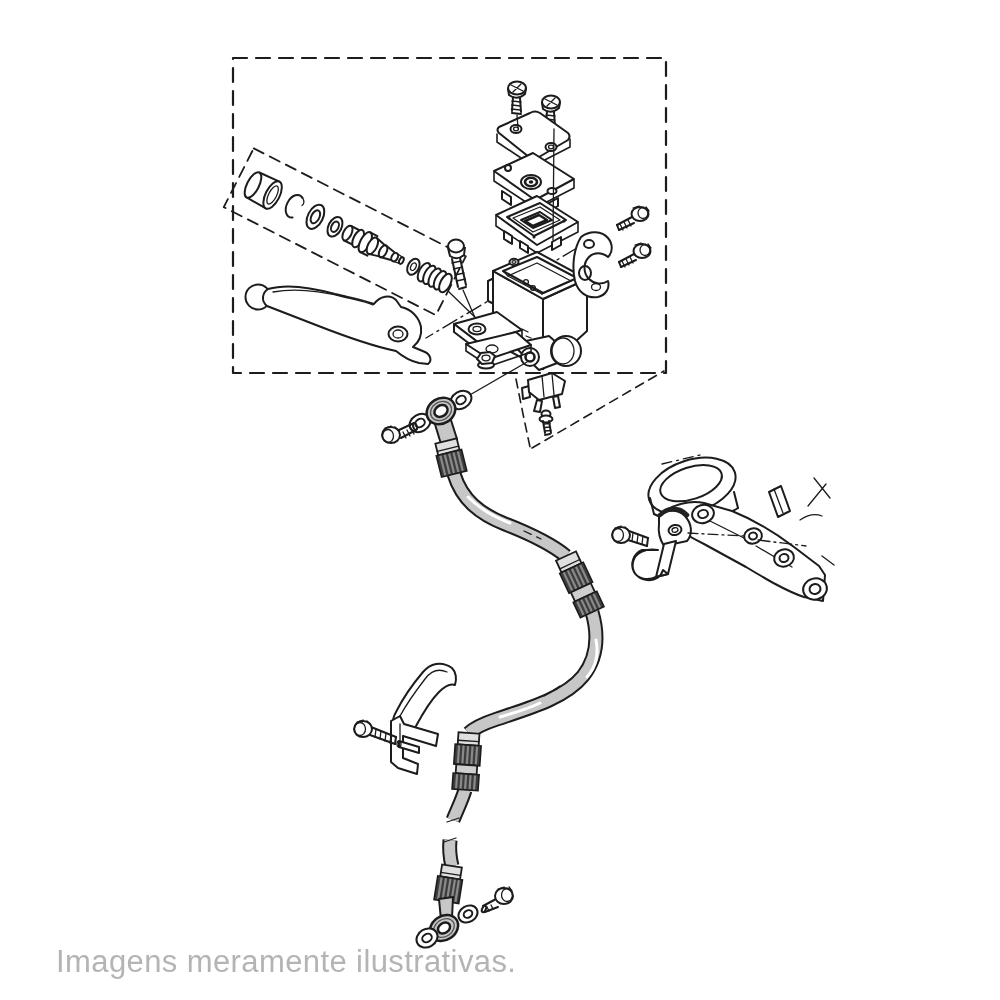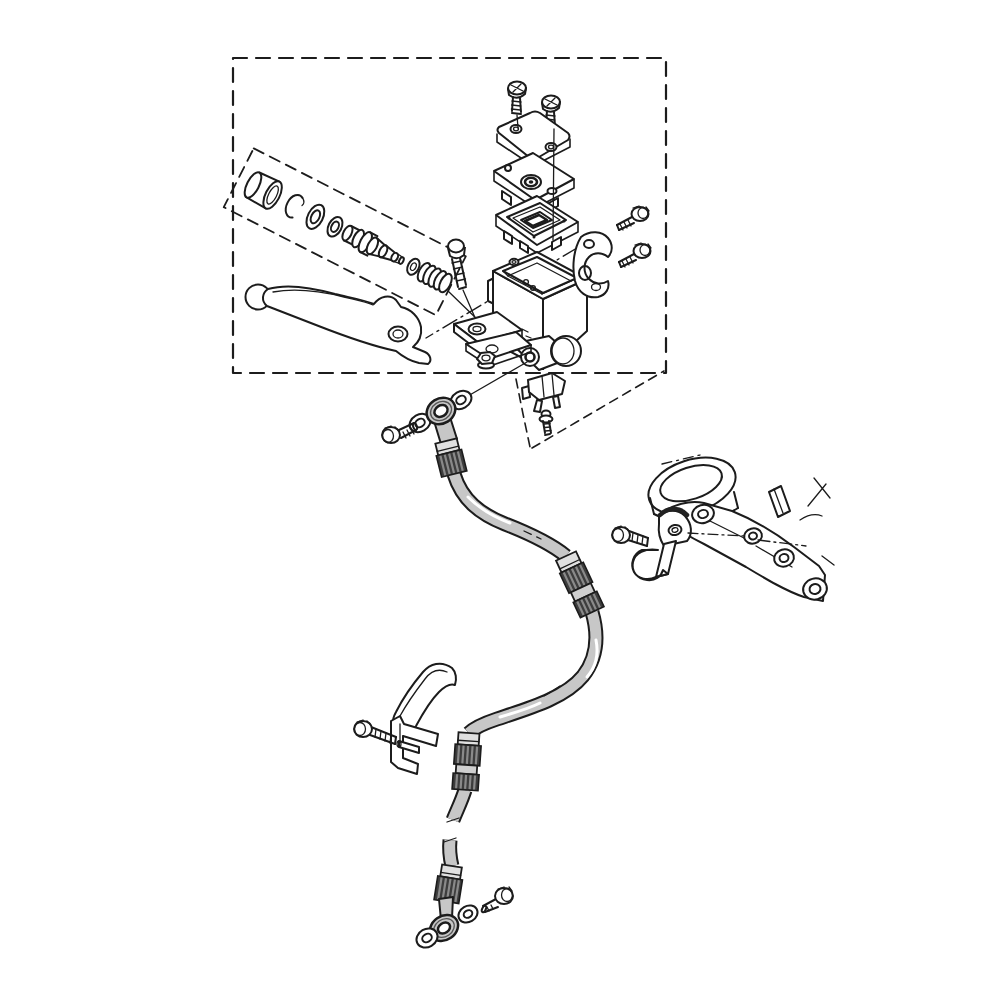--- a/index.html
+++ b/index.html
@@ -433,14 +433,15 @@
     <path class="ln" d="M629 531 L648 538 M628 540 L647 546"></path>
     <path class="ln thin" d="M633 533 L632 541 M638 535 L637 543 M643 536 L642 544"></path>
     <path class="ln" d="M648 538 L647 546"></path>
     <ellipse class="fw" cx="621" cy="535" rx="9" ry="8"></ellipse>
     <ellipse class="ln thin" cx="618" cy="535" rx="5.5" ry="6.5"></ellipse>
     <path class="ln thin" d="M615 528 L621 526 M625 527 L628 530"></path>
   </g>
 
 </svg>
 
+<div class="disclaimer">Imagens meramente ilustrativas.</div>
 
 </div>
 
 </body></html>

